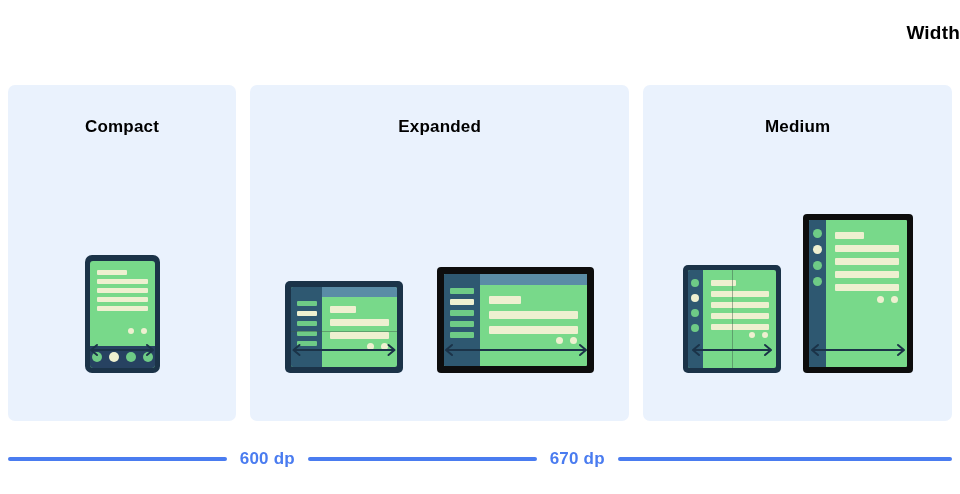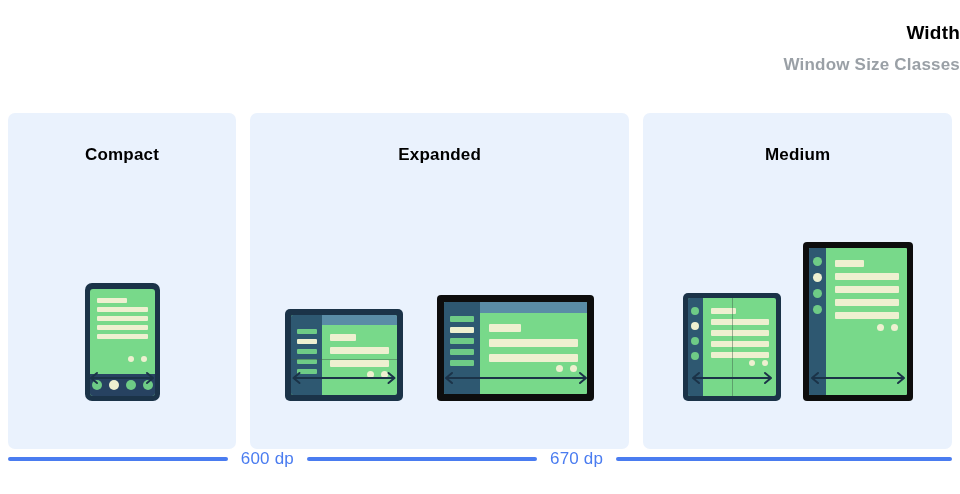--- a/index.html
+++ b/index.html
@@ -29,21 +29,21 @@
     font-size: 17px;
     font-weight: bold;
     color: #9aa0a6;
     margin-top: 11px;
     letter-spacing: 0.2px;
   }
 
   
   .panels {
     position: absolute;
-    top: 113px;
+    top: 85px;
     left: 8px;
     right: 8px;
     height: 336px;
     display: flex;
     gap: 14px;
   }
   .panel {
     background: #eaf2fd;
     border-radius: 7px;
     position: relative;
@@ -203,33 +203,32 @@
     align-items: center;
   }
   .scale-rule {
     height: 4px;
     background: #4a7cf0;
     border-radius: 2px;
     flex: 1 1 auto;
   }
   .scale-label {
     font-size: 17px;
-    font-weight: normal;
+    font-weight: bold;
     color: #4a7cf0;
     padding: 0 13px;
     white-space: nowrap;
     letter-spacing: 0.2px;
   }
 </style>
 </head>
 <body>
 
 <div class="header">
   <div class="header-title">Width</div>
-  <div class="header-subtitle">Window Size Classes</div>
 </div>
 
 <div class="panels">
 
   <div class="panel panel-compact">
     <div class="panel-title">Compact</div>
 
     <div class="devices">
       <div class="device-slot">
 

